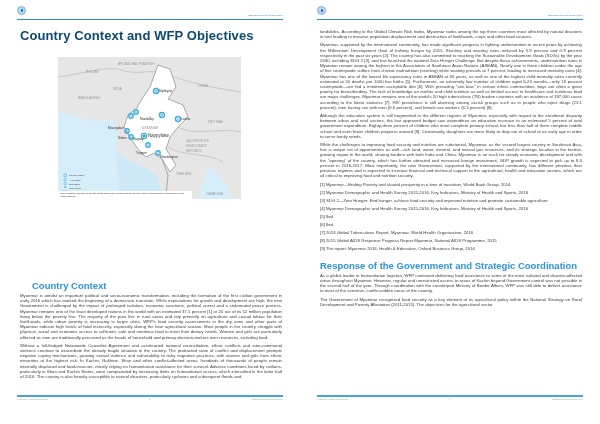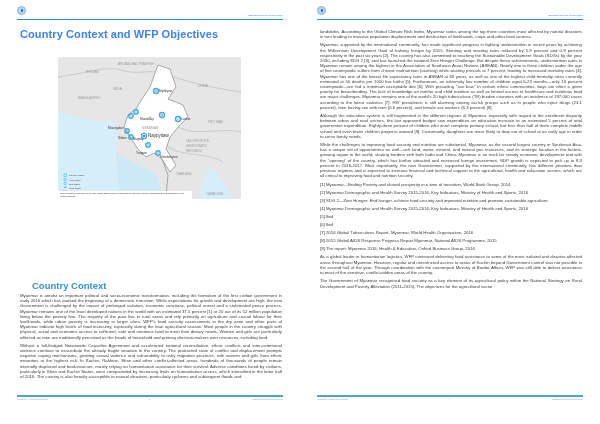--- a/index.html
+++ b/index.html
@@ -7,21 +7,21 @@
   .page { position:absolute; top:0; width:300px; height:424px; background:#fff; }
   .page.left { left:0; }
   .page.right { left:300px; }
   .hdr-logo { position:absolute; left:17px; top:6px; width:9px; height:9px; border-radius:50%; background:#b9d6ee; border:1px solid #7fb2de; box-sizing:border-box; }
   .hdr-logo::after { content:""; position:absolute; left:2.5px; top:2px; width:2px; height:3px; background:#2a6db5; border-radius:1px; }
   .hdr-title { position:absolute; right:17px; top:14px; font-size:2.4px; color:#2a7bc4; letter-spacing:0.1px; }
   .hdr-rule { position:absolute; left:17px; right:17px; top:19px; height:1px; background:#2a8ad4; }
   .ftr-rule { position:absolute; left:17px; right:17px; top:395px; height:1.5px; background:#4aa3e0; }
   .ftr { position:absolute; top:398px; font-size:2.3px; color:#6a9cc8; }
   .ftr.l { left:17px; } .ftr.c { left:149px; } .ftr.r { right:17px; }
-  h1 { position:absolute; left:20px; top:28px; margin:0; font-size:11px; color:#3b82f6; font-weight:bold; letter-spacing:0.1px; }
+  h1 { position:absolute; left:20px; top:28px; margin:0; font-size:13px; color:#0c4a6e; font-weight:bold; letter-spacing:0.1px; }
   h2 { margin:12px; font-size:9.5px; color:#2d93dc; font-weight:bold; }
   .map { position:absolute; left:58px; top:57px; width:183px; height:142px; background:#e8e8e8; overflow:hidden; }
   .map svg { display:block; }
   .map-caption { position:absolute; left:58px; top:191px; width:130px; font-size:2.3px; line-height:2.8px; color:#333; background:#fff; padding:1px 2px; }
   .col { position:absolute; width:262px; }
   .txt { font-size:4.3px; line-height:5.2px; text-align:justify; margin:0 0 3px 0; color:#3a3a3a; }
   .ref { font-size:4.3px; line-height:5.2px; margin:0 0 2.8px 0; color:#3a3a3a; }
 </style>
 </head>
 <body>
@@ -141,20 +141,21 @@
       <p class="ref">[1] Myanmar—Ending Poverty and shared prosperity in a time of transition, World Bank Group, 2014</p>
       <p class="ref">[2] Myanmar Demographic and Health Survey 2015-2016, Key Indicators, Ministry of Health and Sports, 2016</p>
       <p class="ref">[3] SDG 2—Zero Hunger: End hunger, achieve food security and improved nutrition and promote sustainable agriculture</p>
       <p class="ref">[4] Myanmar Demographic and Health Survey 2015-2016, Key Indicators, Ministry of Health and Sports, 2016</p>
       <p class="ref">[5] Ibid</p>
       <p class="ref">[6] Ibid</p>
       <p class="ref">[7] 2016 Global Tuberculosis Report, Myanmar, World Health Organization, 2016</p>
       <p class="ref">[8] 2015 Global AIDS Response Progress Report Myanmar, National AIDS Programme, 2015</p>
       <p class="ref">[9] The report: Myanmar 2016, Health &amp; Education, Oxford Business Group, 2016</p>
     </div>
+    <h2 style="margin:8px 0 2px 0;">Response of the Government and Strategic Coordination</h2>
     <p class="txt">As a global leader in humanitarian logistics, WFP continued delivering food assistance to some of the most isolated and disaster-affected areas throughout Myanmar. However, regular and unrestricted access to areas of Kachin beyond Government control was not possible in the second half of the year. Through coordination with the counterpart Ministry of Border Affairs, WFP was still able to deliver assistance to most of the sensitive, conflict-ridden areas of the country.</p>
     <p class="txt">The Government of Myanmar recognised food security as a key element of its agricultural policy within the National Strategy on Rural Development and Poverty Alleviation (2011-2015). The objectives for the agricultural sector</p>
   </div>
 
   <div class="ftr-rule"></div>
   <div class="ftr l">Myanmar, Annual Report 2016</div>
   <div class="ftr c">4</div>
   <div class="ftr r">Standard Project Report 2016</div>
 </div>
 

